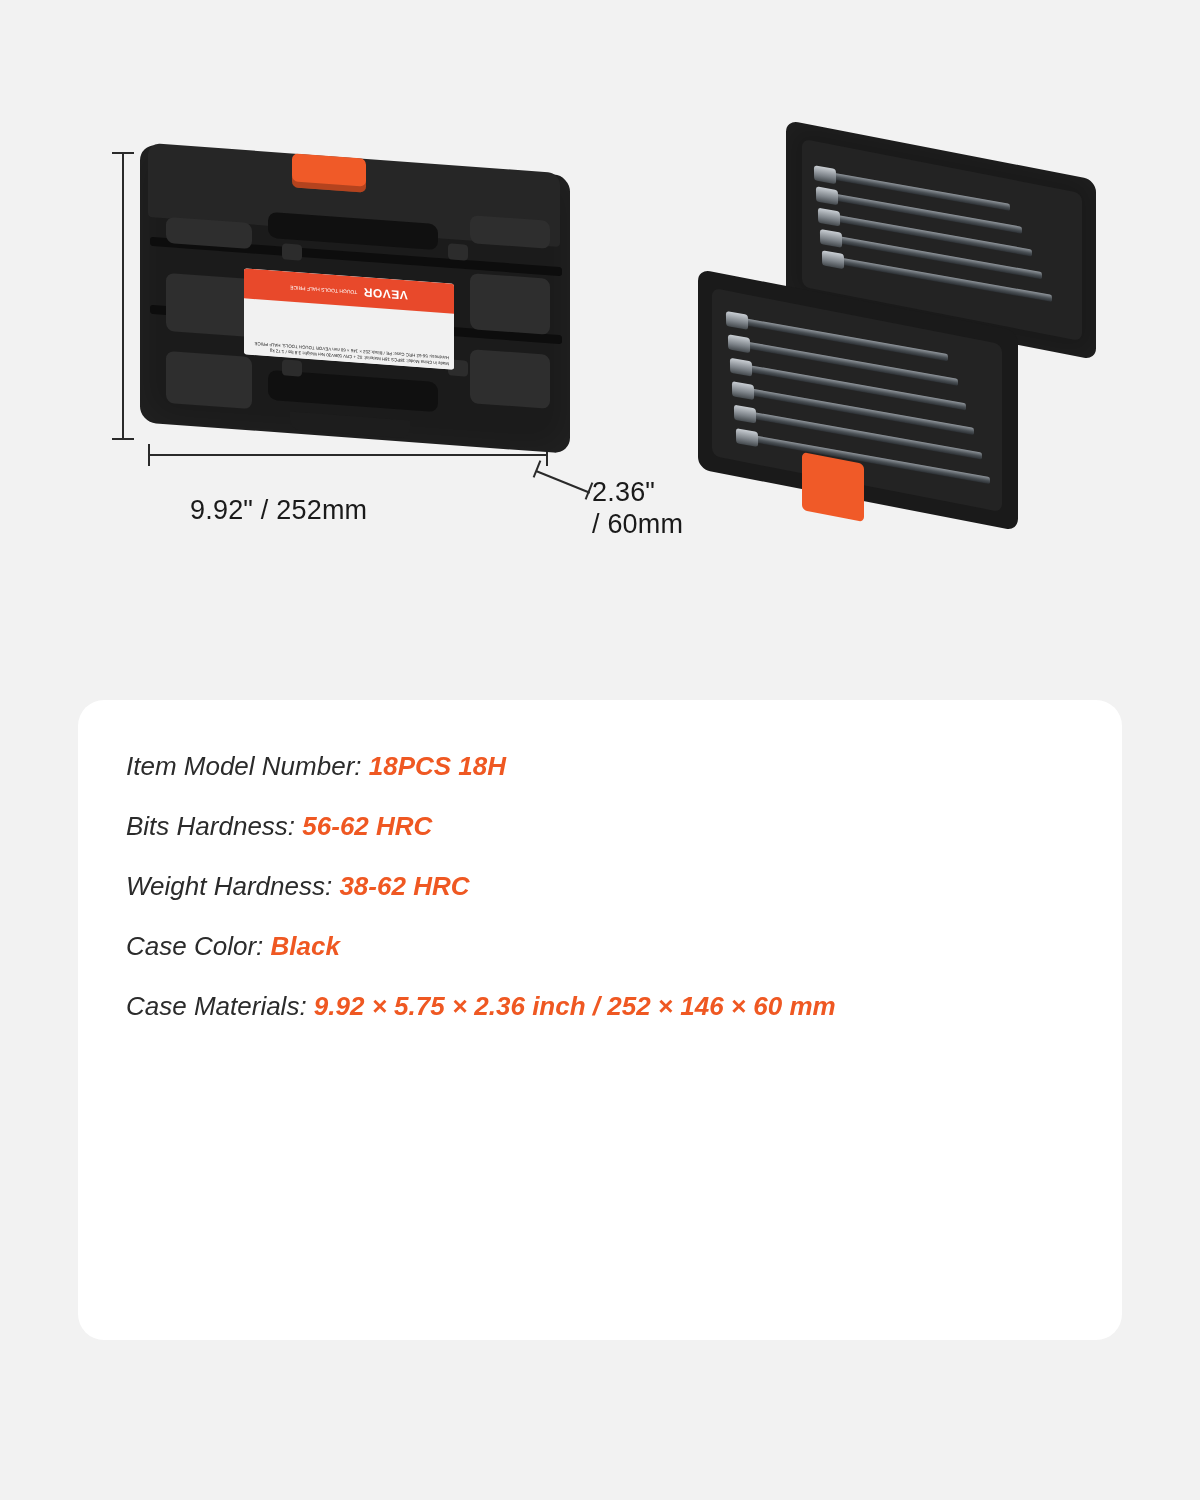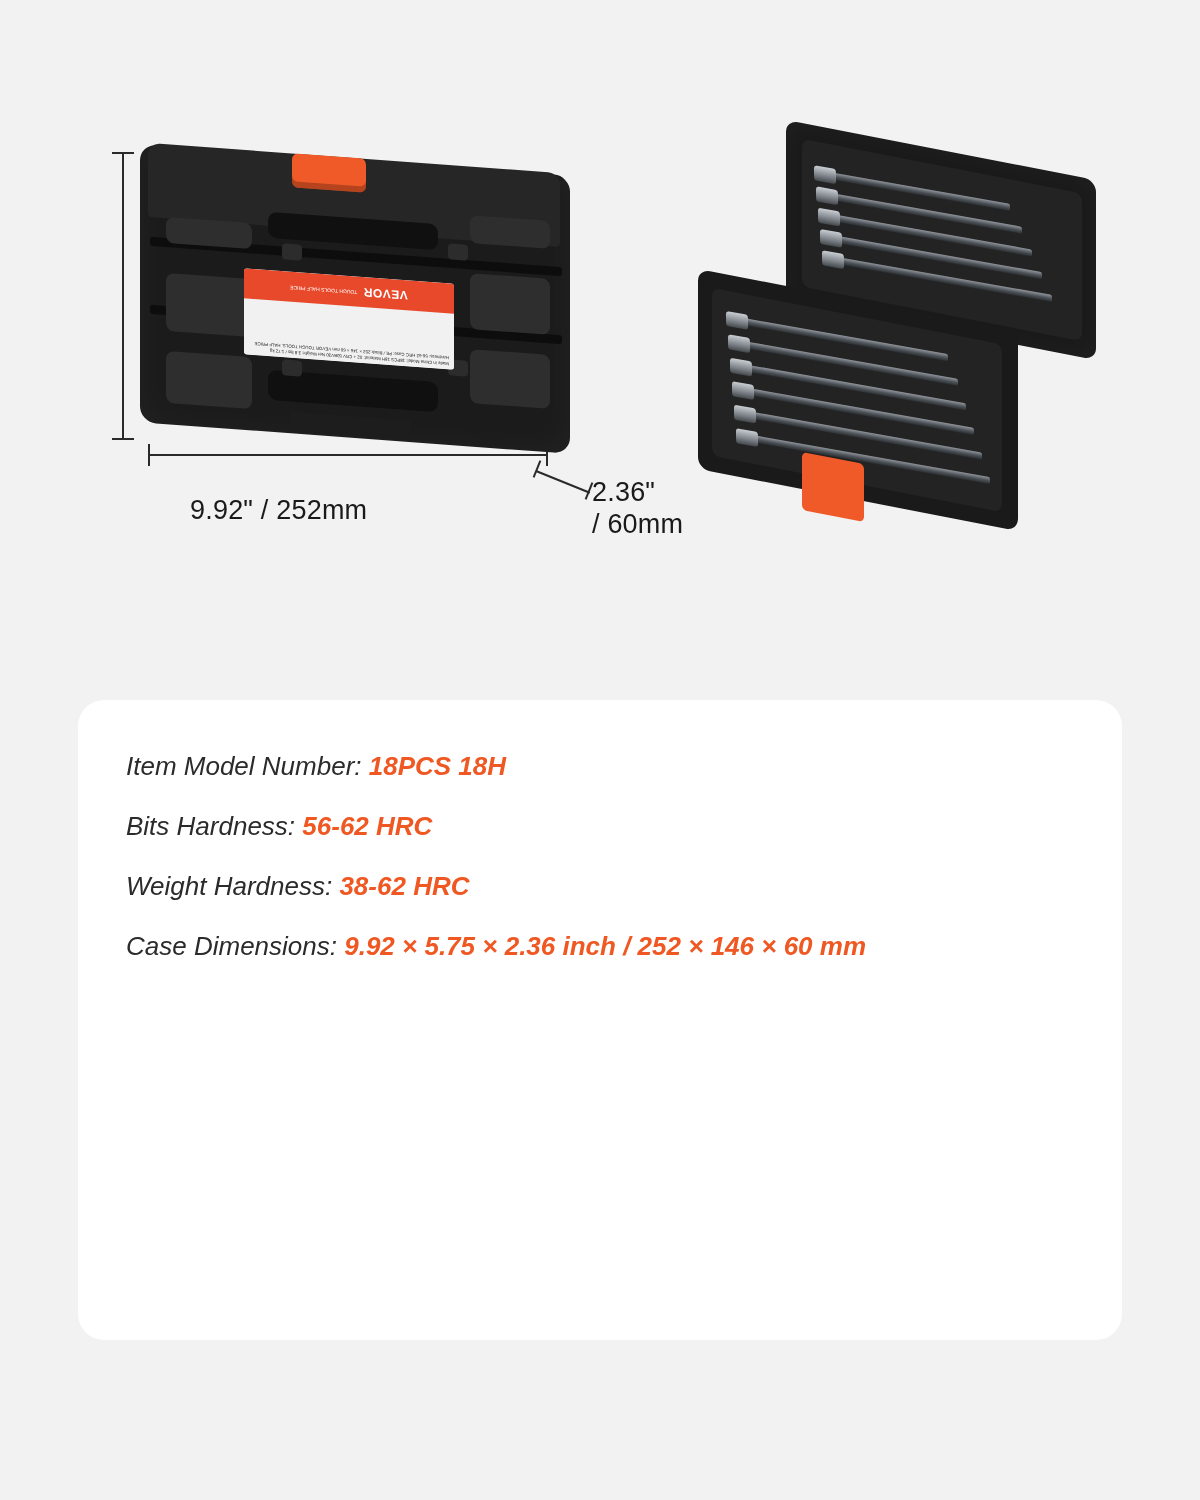--- a/index.html
+++ b/index.html
@@ -371,15 +371,18 @@
   <div class="spec-row">
     <span>Item Model Number: </span><span class="val">18PCS  18H</span>
   </div>
   <div class="spec-row">
     <span>Bits Hardness: </span><span class="val">56-62 HRC</span>
   </div>
   <div class="spec-row">
     <span>Weight Hardness: </span><span class="val">38-62 HRC</span>
   </div>
   <div class="spec-row">
-    <span>Case Dimensions: </span><span class="val">9.92 × 5.75 × 2.36 inch / 252 × 146 × 60 mm</span>
+    <span>Case Color: </span><span class="val">Black</span>
+  </div>
+  <div class="spec-row">
+    <span>Case Materials: </span><span class="val">9.92 × 5.75 × 2.36 inch / 252 × 146 × 60 mm</span>
   </div>
 </div>
 
 </body></html>

